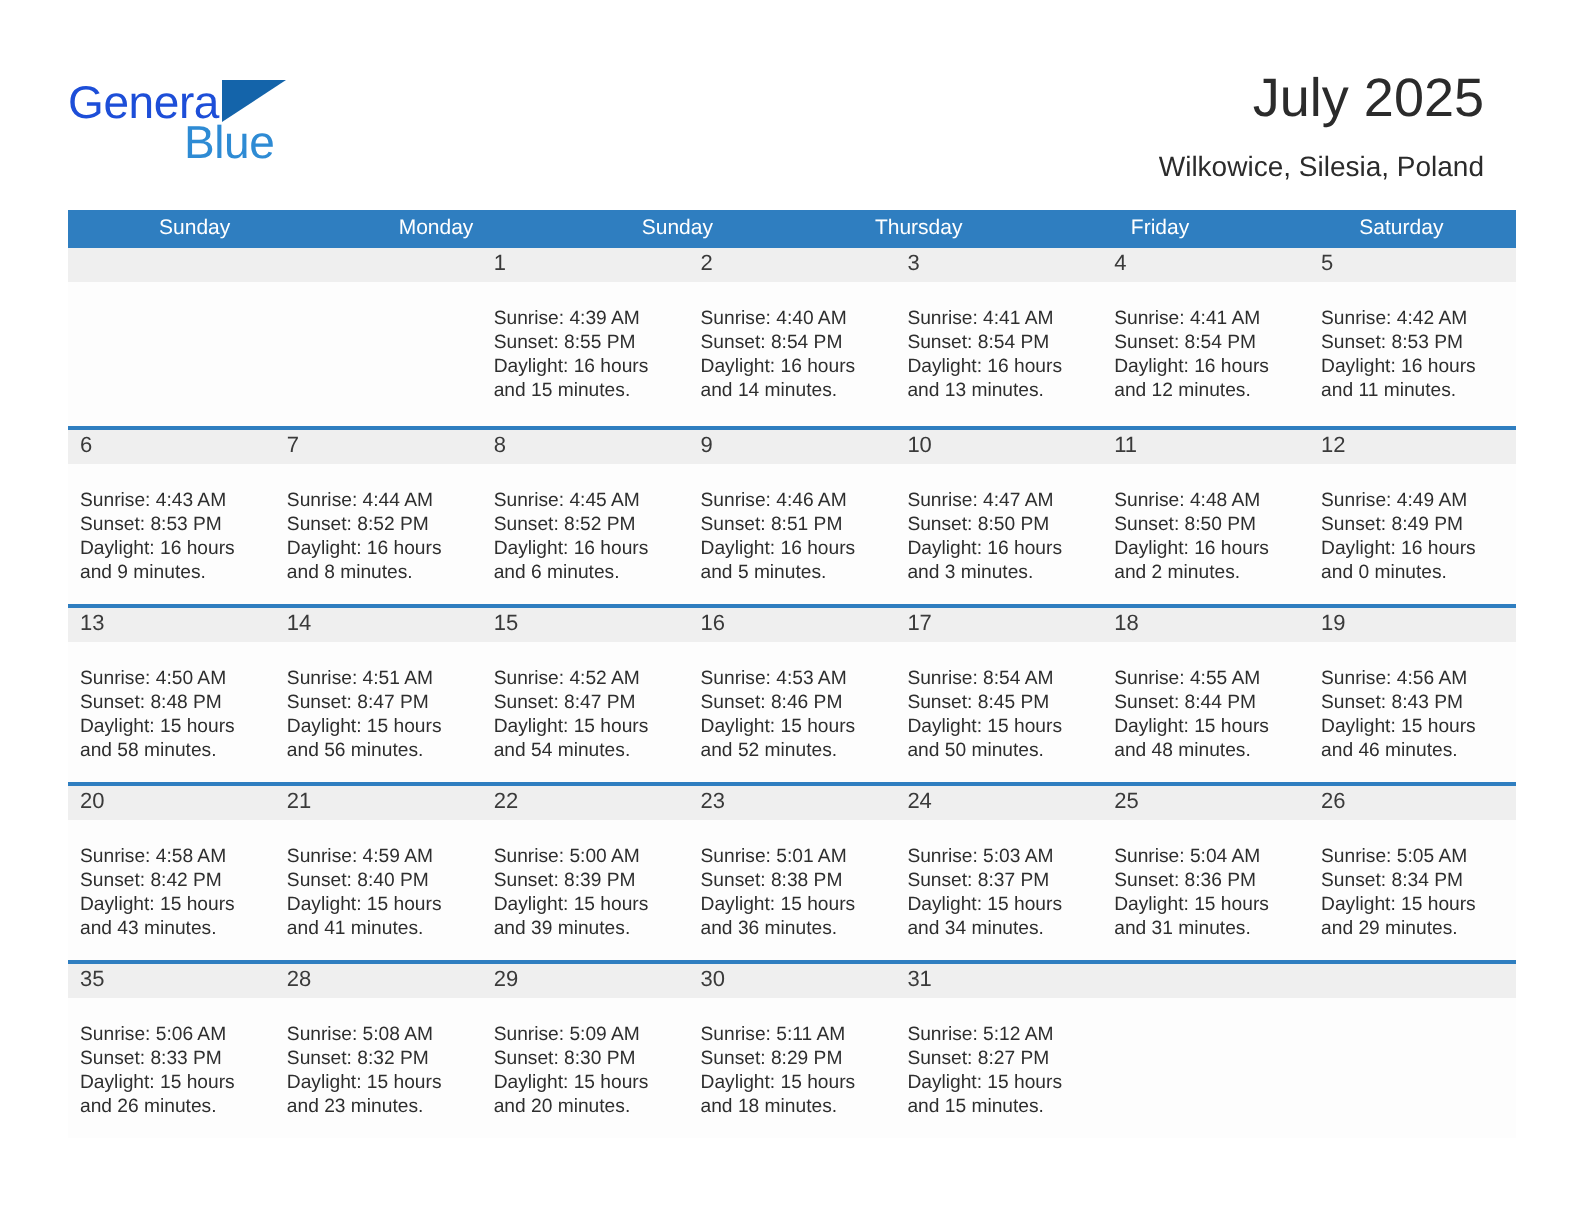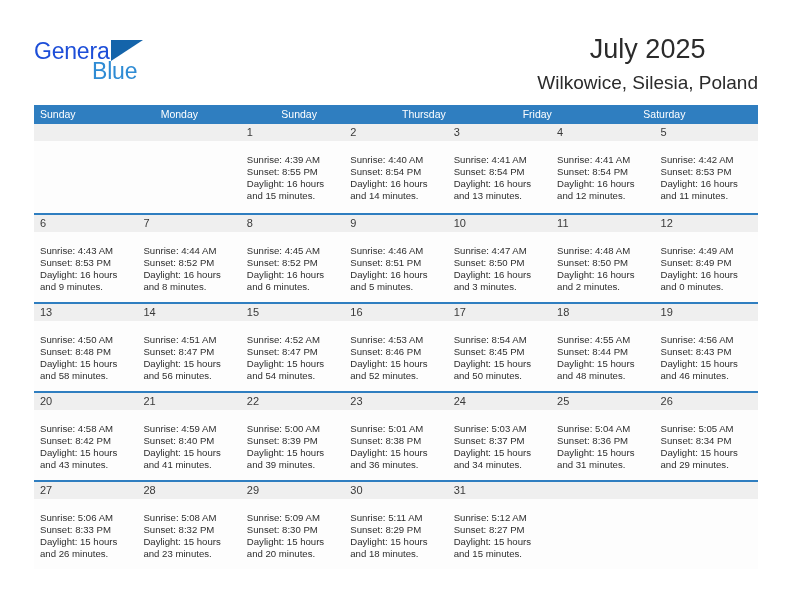--- a/index.html
+++ b/index.html
@@ -61,32 +61,32 @@
     position: absolute;
     left: 58px;
     top: 20px;
     font-size: 23px;
     color: #2e8bd4;
     letter-spacing: -0.2px;
   }
 
   .title-block {
     position: absolute;
-    right: 34px;
+    right: 50px;
     top: 32px;
-    text-align: center;
+    text-align: right;
   }
   .cal-title {
     font-size: 27px;
     color: #2b2b2b;
     line-height: 34px;
     white-space: nowrap;
   }
   .cal-subtitle {
-    font-size: 19px;
+    font-size: 14px;
     color: #2b2b2b;
     line-height: 20px;
     margin-top: 7px;
     white-space: nowrap;
   }
 
   
   .calendar {
     position: absolute;
     left: 34px;
@@ -102,20 +102,21 @@
   }
   .dow {
     flex: 1 1 0;
     font-size: 10.5px;
     color: #ffffff;
     line-height: 19px;
     padding-left: 6px;
     box-sizing: border-box;
     white-space: nowrap;
     overflow: hidden;
+    text-align: center;
   }
 
   .week {
     position: relative;
     width: 100%;
     height: 89px;
     border-top: 2px solid #2f7ec0;
     box-sizing: border-box;
     background: #fdfdfd;
   }
@@ -450,21 +451,21 @@
                 <div class="cell-line">Daylight: 15 hours</div>
                 <div class="cell-line">and 29 minutes.</div>
               </div>
             </div>
           </div>
         </div>
         <div class="week">
           <div class="week-numberband"></div>
           <div class="week-cells">
             <div class="cell">
-              <div class="cell-date">27</div>
+              <div class="cell-date">35</div>
               <div class="cell-lines">
                 <div class="cell-line">Sunrise: 5:06 AM</div>
                 <div class="cell-line">Sunset: 8:33 PM</div>
                 <div class="cell-line">Daylight: 15 hours</div>
                 <div class="cell-line">and 26 minutes.</div>
               </div>
             </div>
             <div class="cell">
               <div class="cell-date">28</div>
               <div class="cell-lines">

